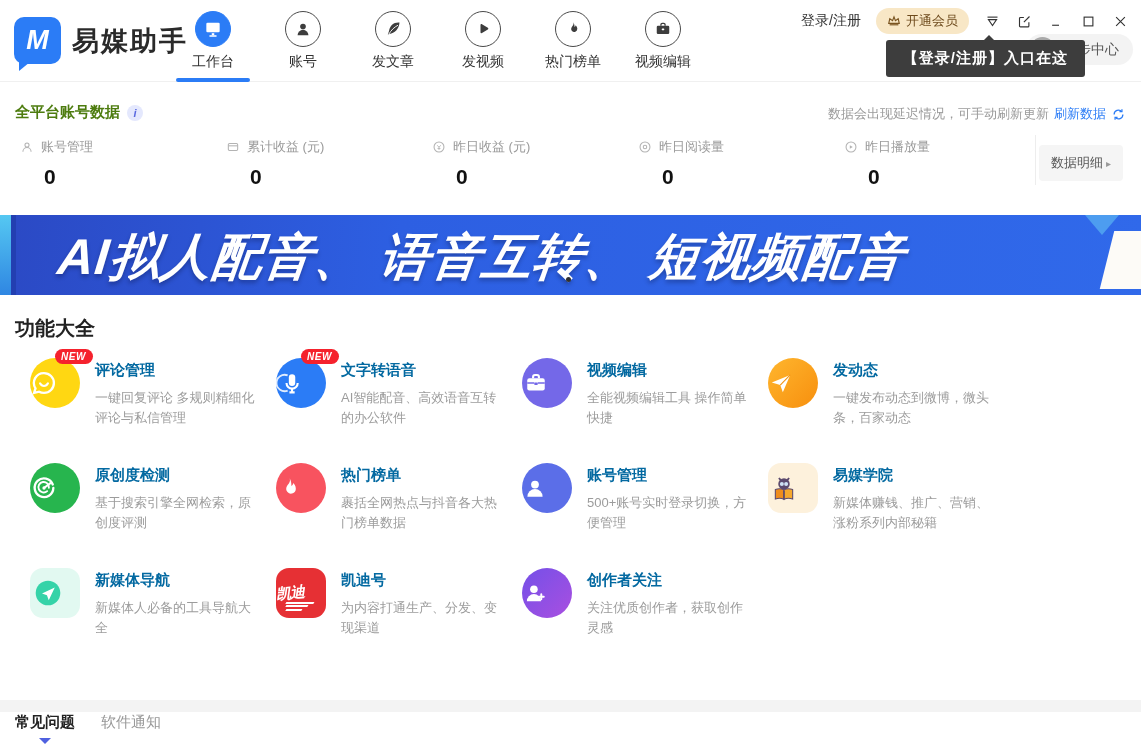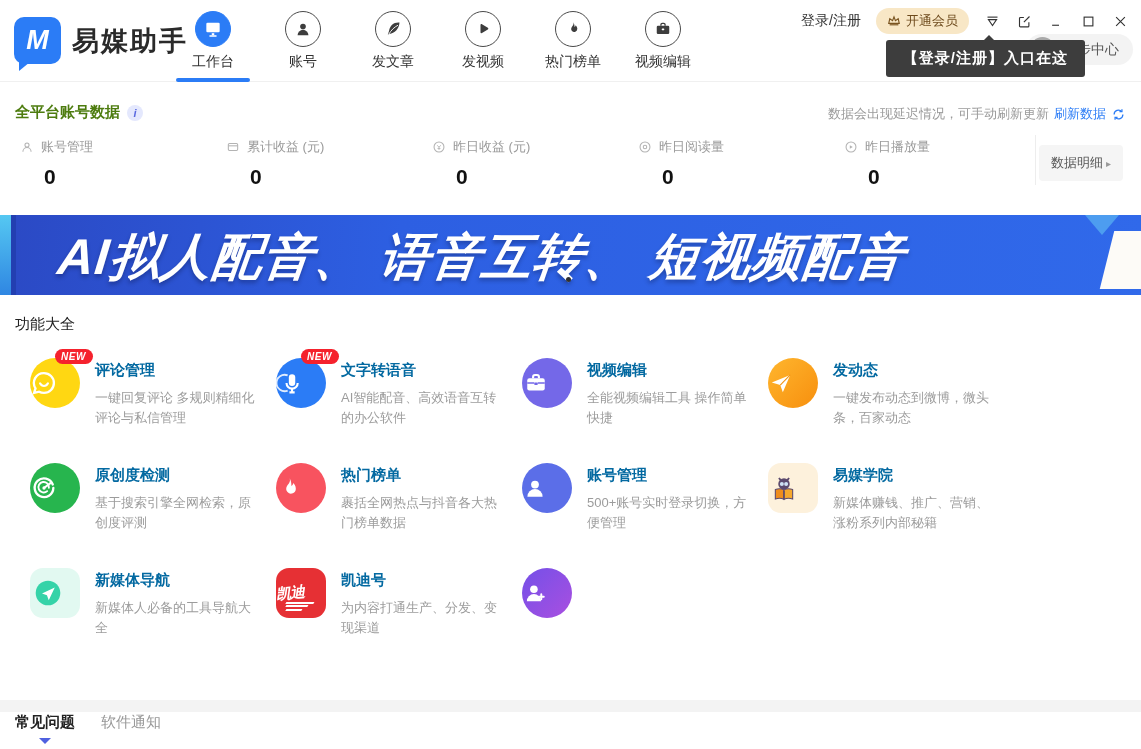--- a/index.html
+++ b/index.html
@@ -52,21 +52,21 @@
   .banner { position:absolute; top:215px; left:0; width:1141px; height:80px; background:linear-gradient(95deg,#2b49c4 0%,#2d5fe2 35%,#3069ea 100%); overflow:hidden; cursor:pointer; }
   .banner-stripe { position:absolute; left:0; top:0; width:11px; height:80px; background:linear-gradient(180deg,#55c8f2,#2f86e2); }
   .banner-stripe2 { position:absolute; left:11px; top:0; width:5px; height:80px; background:#1d37a0; opacity:.55; }
   .banner-text { position:absolute; left:58px; top:9px; font-size:50px; font-weight:bold; font-style:italic; color:#fff; white-space:nowrap; transform:skewX(-6deg); text-shadow:0 3px 4px rgba(0,0,30,.28); letter-spacing:1px; }
   .banner-tri { position:absolute; left:1085px; top:0; border-left:17px solid transparent; border-right:17px solid transparent; border-top:20px solid #4d9df0; }
   .banner-shape { position:absolute; right:-14px; top:16px; width:48px; height:58px; background:#fdfbf7; transform:skewX(-14deg); }
   .carousel-dot { position:absolute; left:566px; top:62px; width:5px; height:5px; border-radius:50%; background:#2f2f2f; cursor:pointer; }
 
   
   .features { position:absolute; top:295px; left:0; width:1141px; }
-  .features-title { position:absolute; left:15px; top:20px; font-size:15px; font-weight:normal; color:#222; }
+  .features-title { position:absolute; left:15px; top:20px; font-size:20px; font-weight:bold; color:#222; }
   .grid { position:absolute; left:30px; top:63px; display:grid; grid-template-columns:repeat(4,246px); grid-auto-rows:105px; }
   .card { display:flex; gap:15px; cursor:pointer; }
   .ic { position:relative; flex:0 0 50px; width:50px; height:50px; border-radius:50%; display:flex; align-items:center; justify-content:flex-start; }
   .ic.sq { border-radius:13px; }
   .new-badge { position:absolute; top:-9px; left:25px; background:#f5222d; color:#fff; font-size:10px; font-weight:bold; font-style:italic; padding:2px 7px 2px 6px; border-radius:9px; letter-spacing:.5px; }
   .ctitle { font-size:15px; font-weight:bold; color:#0369a1; margin:3px 0 8px; }
   .cdesc { font-size:13px; color:#9c9c9c; width:168px; line-height:1.5; }
   .kaidi-txt { color:#fff; font-size:15px; font-weight:bold; font-style:italic; transform:rotate(-6deg); letter-spacing:-1px; }
   .kaidi-lines { position:absolute; bottom:8px; left:10px; width:30px; }
   .kaidi-lines i { display:block; height:1.5px; background:#fff; margin-top:2px; transform:skewX(-30deg); }
@@ -437,20 +437,24 @@
       </div>
 
       <div class="card">
         <div class="ic" style="background:linear-gradient(135deg,#7450e8,#a94fe0)">
           <svg width="26" height="26" viewBox="0 0 24 24">
               <circle cx="11" cy="8.5" r="3.5" fill="#fff"></circle>
               <path d="M4.5 19.5a6.5 6.5 0 0 1 13 0z" fill="#fff"></path>
               <path d="M17.8 13.2v4.6M15.5 15.5h4.6" stroke="#fff" stroke-width="1.8" stroke-linecap="round"></path>
             </svg>
         </div>
+        <div>
+            <div class="ctitle">创作者关注</div>
+        <div class="cdesc">关注优质创作者，获取创作灵感</div>
+          </div>
       </div>
 
     </div>
   </div>
 
   <div class="footer-band"></div>
   <div class="footer-tabs">
     <div class="ftab active">常见问题</div>
     <div class="ftab">软件通知</div>
   </div>

